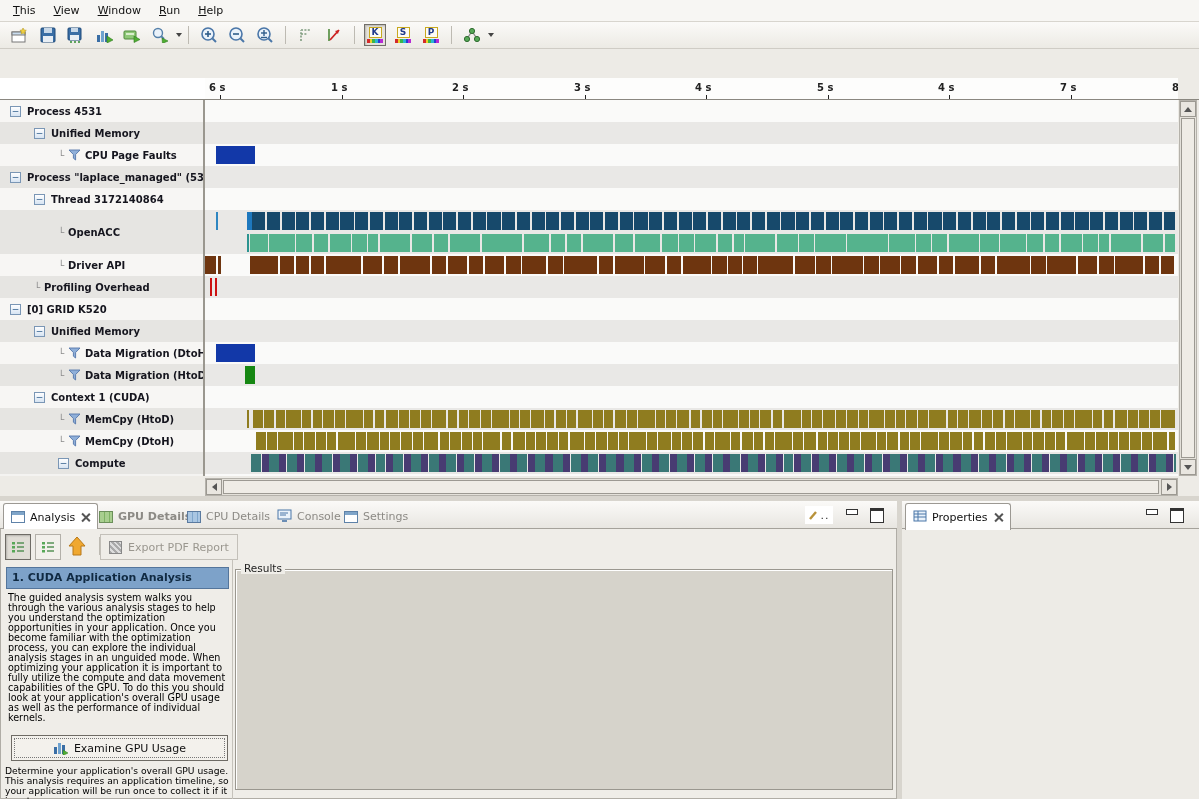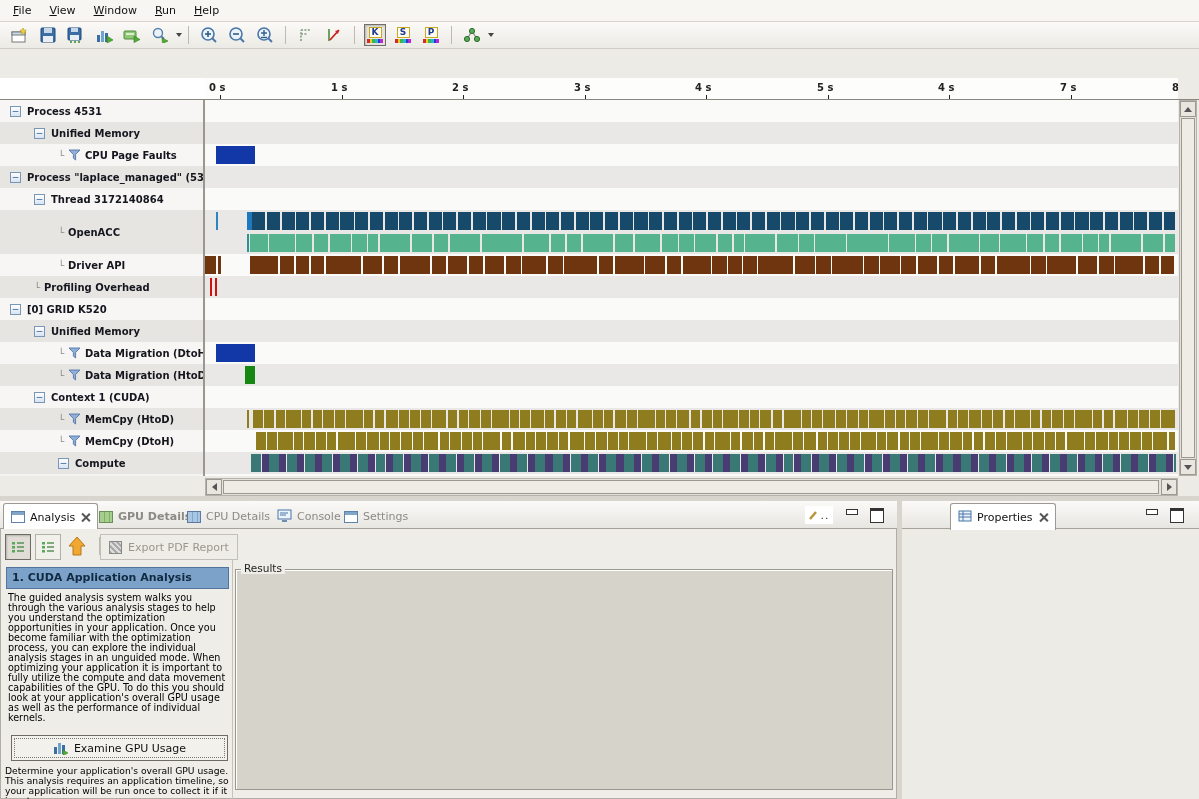--- a/index.html
+++ b/index.html
@@ -123,21 +123,21 @@
   #prop-box { position:absolute; left:5px; top:39px; width:285px; height:222px; background:#FFF; border:1px solid #8A8780; }
 
   .viewmenu-dots { font-size:11px; color:#333; letter-spacing:1px; }
 </style>
 </head>
 <body>
 
 <div id="app">
 
   <div id="menubar" class="abs">
-    <span class="menu-item">File</span>
+    <span class="menu-item">This</span>
     <span class="menu-item">View</span>
     <span class="menu-item">Window</span>
     <span class="menu-item">Run</span>
     <span class="menu-item">Help</span>
   </div>
 
   <div id="toolbar" class="abs">
     <div class="tbtn">
       <svg width="18" height="16">
           <rect x="1" y="5" width="13" height="10" fill="#FFF" stroke="#777"></rect>
@@ -245,21 +245,21 @@
           <circle cx="4" cy="12" r="2.6" fill="#57A857" stroke="#2F6B2F"></circle>
           <circle cx="14" cy="12" r="2.6" fill="#57A857" stroke="#2F6B2F"></circle>
         </svg>
     </div>
     <div class="caret"></div>
   </div>
 
 
   <div id="ruler-left" class="abs"></div>
   <div id="ruler" class="abs">
-      <span class="tick-label" style="left: 4px;">0 s</span>
+      <span class="tick-label" style="left: 4px;">6 s</span>
       <div class="tick-mark" style="left: 15px;"></div>
       <span class="tick-label" style="left: 126px;">1 s</span>
       <div class="tick-mark" style="left: 137px;"></div>
       <span class="tick-label" style="left: 247px;">2 s</span>
       <div class="tick-mark" style="left: 258px;"></div>
       <span class="tick-label" style="left: 369px;">3 s</span>
       <div class="tick-mark" style="left: 380px;"></div>
       <span class="tick-label" style="left: 490px;">4 s</span>
       <div class="tick-mark" style="left: 501px;"></div>
       <span class="tick-label" style="left: 612px;">5 s</span>
@@ -940,21 +940,21 @@
     <div id="action-desc">Determine your application's overall GPU usage. This analysis requires an application timeline, so your application will be run once to collect it if it is not</div>
     <div id="analysis-divider"></div>
 
     <div id="results-box"></div>
     <div id="results-label">Results</div>
   </div>
 
   <div id="panel-gap" class="abs"></div>
 
   <div class="panel-tabbar" style="left:902px;top:501px;width:297px;">
-    <div class="ptab active" style="left:3px;margin-left:45px;">
+    <div class="ptab active" style="left:3px;">
       <span class="icon"><svg width="14" height="12">
             <rect x="1" y="1" width="12" height="10" fill="#EAF2FA" stroke="#4A76A8"></rect>
             <line x1="1" y1="4" x2="13" y2="4" stroke="#4A76A8"></line>
             <line x1="1" y1="7" x2="13" y2="7" stroke="#4A76A8"></line>
             <line x1="5" y1="1" x2="5" y2="11" stroke="#4A76A8"></line>
           </svg></span>
       <span>Properties</span>
       <span class="closex"></span>
     </div>
     <div class="winbtn min" style="left:243px;top:7px;"></div>

